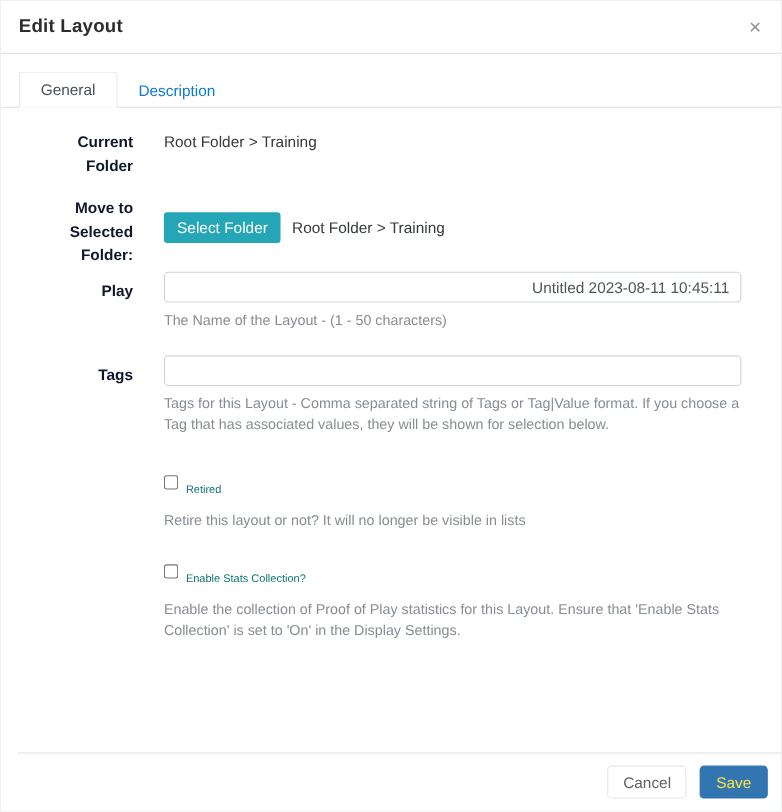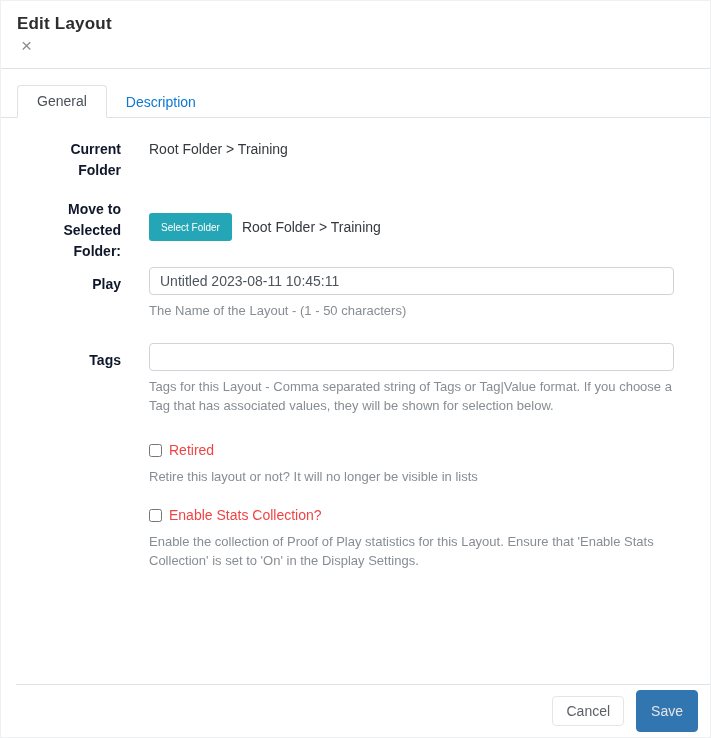--- a/index.html
+++ b/index.html
@@ -10,21 +10,21 @@
     --muted:#6c757d;
     --text:#212529;
   }
   *{box-sizing:border-box;}
   html,body{margin:0;padding:0;background:#fff;}
   body{font-family:"Liberation Sans",sans-serif;font-size:14px;color:var(--text);}
   .modal{width:711px;height:738px;background:#fff;border:1px solid #eef0f2;position:relative;overflow:hidden;}
 
   
   .modal-header{display:flex;justify-content:space-between;align-items:flex-start;
-    padding:13px 16px 11px 16px;border-bottom:1px solid var(--border);flex-direction:column;}
+    padding:13px 16px 11px 16px;border-bottom:1px solid var(--border);}
   .modal-title{font-size:17px;font-weight:700;color:#2d2d2d;letter-spacing:.2px;}
   .close-btn{background:none;border:none;font-size:19px;line-height:19px;color:#8a8f94;
     cursor:pointer;padding:2px 4px;margin-right:-2px;}
 
   
   .tabs{display:flex;align-items:flex-end;padding:16px 0 0 16px;border-bottom:1px solid var(--border);}
   .tab{padding:7px 19px 8px 19px;font-size:14px;margin-bottom:-1px;cursor:pointer;background:none;border:none;}
   .tab.active{color:#495057;background:#fff;border:1px solid var(--border);border-bottom:1px solid #fff;
     border-radius:4px 4px 0 0;}
   .tab.inactive{color:var(--link-blue);}
@@ -32,40 +32,40 @@
   
   .form-body{padding:21px 36px 0 48px;}
   .form-row{display:grid;grid-template-columns:72px 1fr;column-gap:28px;}
   .form-label{font-weight:700;color:#0f172a;text-align:right;line-height:21px;font-size:14px;}
   .pt7{padding-top:7px;}
   .static-text{line-height:21px;color:#35393d;}
   .mt11{margin-top:11px;} .mt5{margin-top:5px;} .mt23{margin-top:23px;}
   .mt49{margin-top:49px;} .mt26{margin-top:26px;} .mt20{margin-top:20px;}
 
   .btn-teal{background:var(--teal);color:#fff;border:none;border-radius:3px;
-    padding:0 12px;height:28px;font-size:10px;cursor:pointer;font-family:inherit;}
+    padding:0 12px;height:28px;font-size:14px;cursor:pointer;font-family:inherit;}
   .folder-picker{display:flex;align-items:center;gap:10px;}
 
   .text-input{width:100%;height:28px;border:1px solid #ced4da;border-radius:4px;
-    padding:3px 10px;font-size:14px;color:#4d545b;font-family:inherit;outline:none;}
+    padding:3px 10px;font-size:14px;color:#4d545b;font-family:inherit;outline:none;text-align:right;}
   .help-text{margin-top:6px;font-size:13px;line-height:19px;color:#878d93;}
 
   .check-wrap{display:flex;align-items:center;gap:7px;line-height:18px;}
   .check-wrap input{width:13px;height:13px;margin:0;accent-color:#fff;}
-  .check-label{color:#ef4444;font-size:14px;}
+  .check-label{color:#0f766e;font-size:10px;margin-top:16px;}
   .check-help{margin-top:8px;font-size:13px;line-height:19px;color:#878d93;}
 
   
   .modal-footer{position:absolute;left:15px;right:0;bottom:0;height:53px;
     border-top:1px solid var(--border);display:flex;justify-content:flex-end;
     align-items:center;gap:12px;padding:17px 12px;}
   .btn-cancel{background:#fff;border:1px solid #e3e6e9;border-radius:4px;color:#5d6166;
     height:30px;padding:0 13px;font-size:14px;cursor:pointer;font-family:inherit;}
   .btn-save{background:var(--save-blue);border:1px solid var(--save-blue);border-radius:4px;
-    color:#e5e5e5;height:42px;padding:0 14px;font-size:14px;cursor:pointer;font-family:inherit;}
+    color:#fde047;height:30px;padding:0 14px;font-size:14px;cursor:pointer;font-family:inherit;}
 </style>
 </head>
 <body>
 
 <div class="modal">
 
   <div class="modal-header">
     <div class="modal-title">Edit Layout</div>
     <button class="close-btn">×</button>
   </div>

